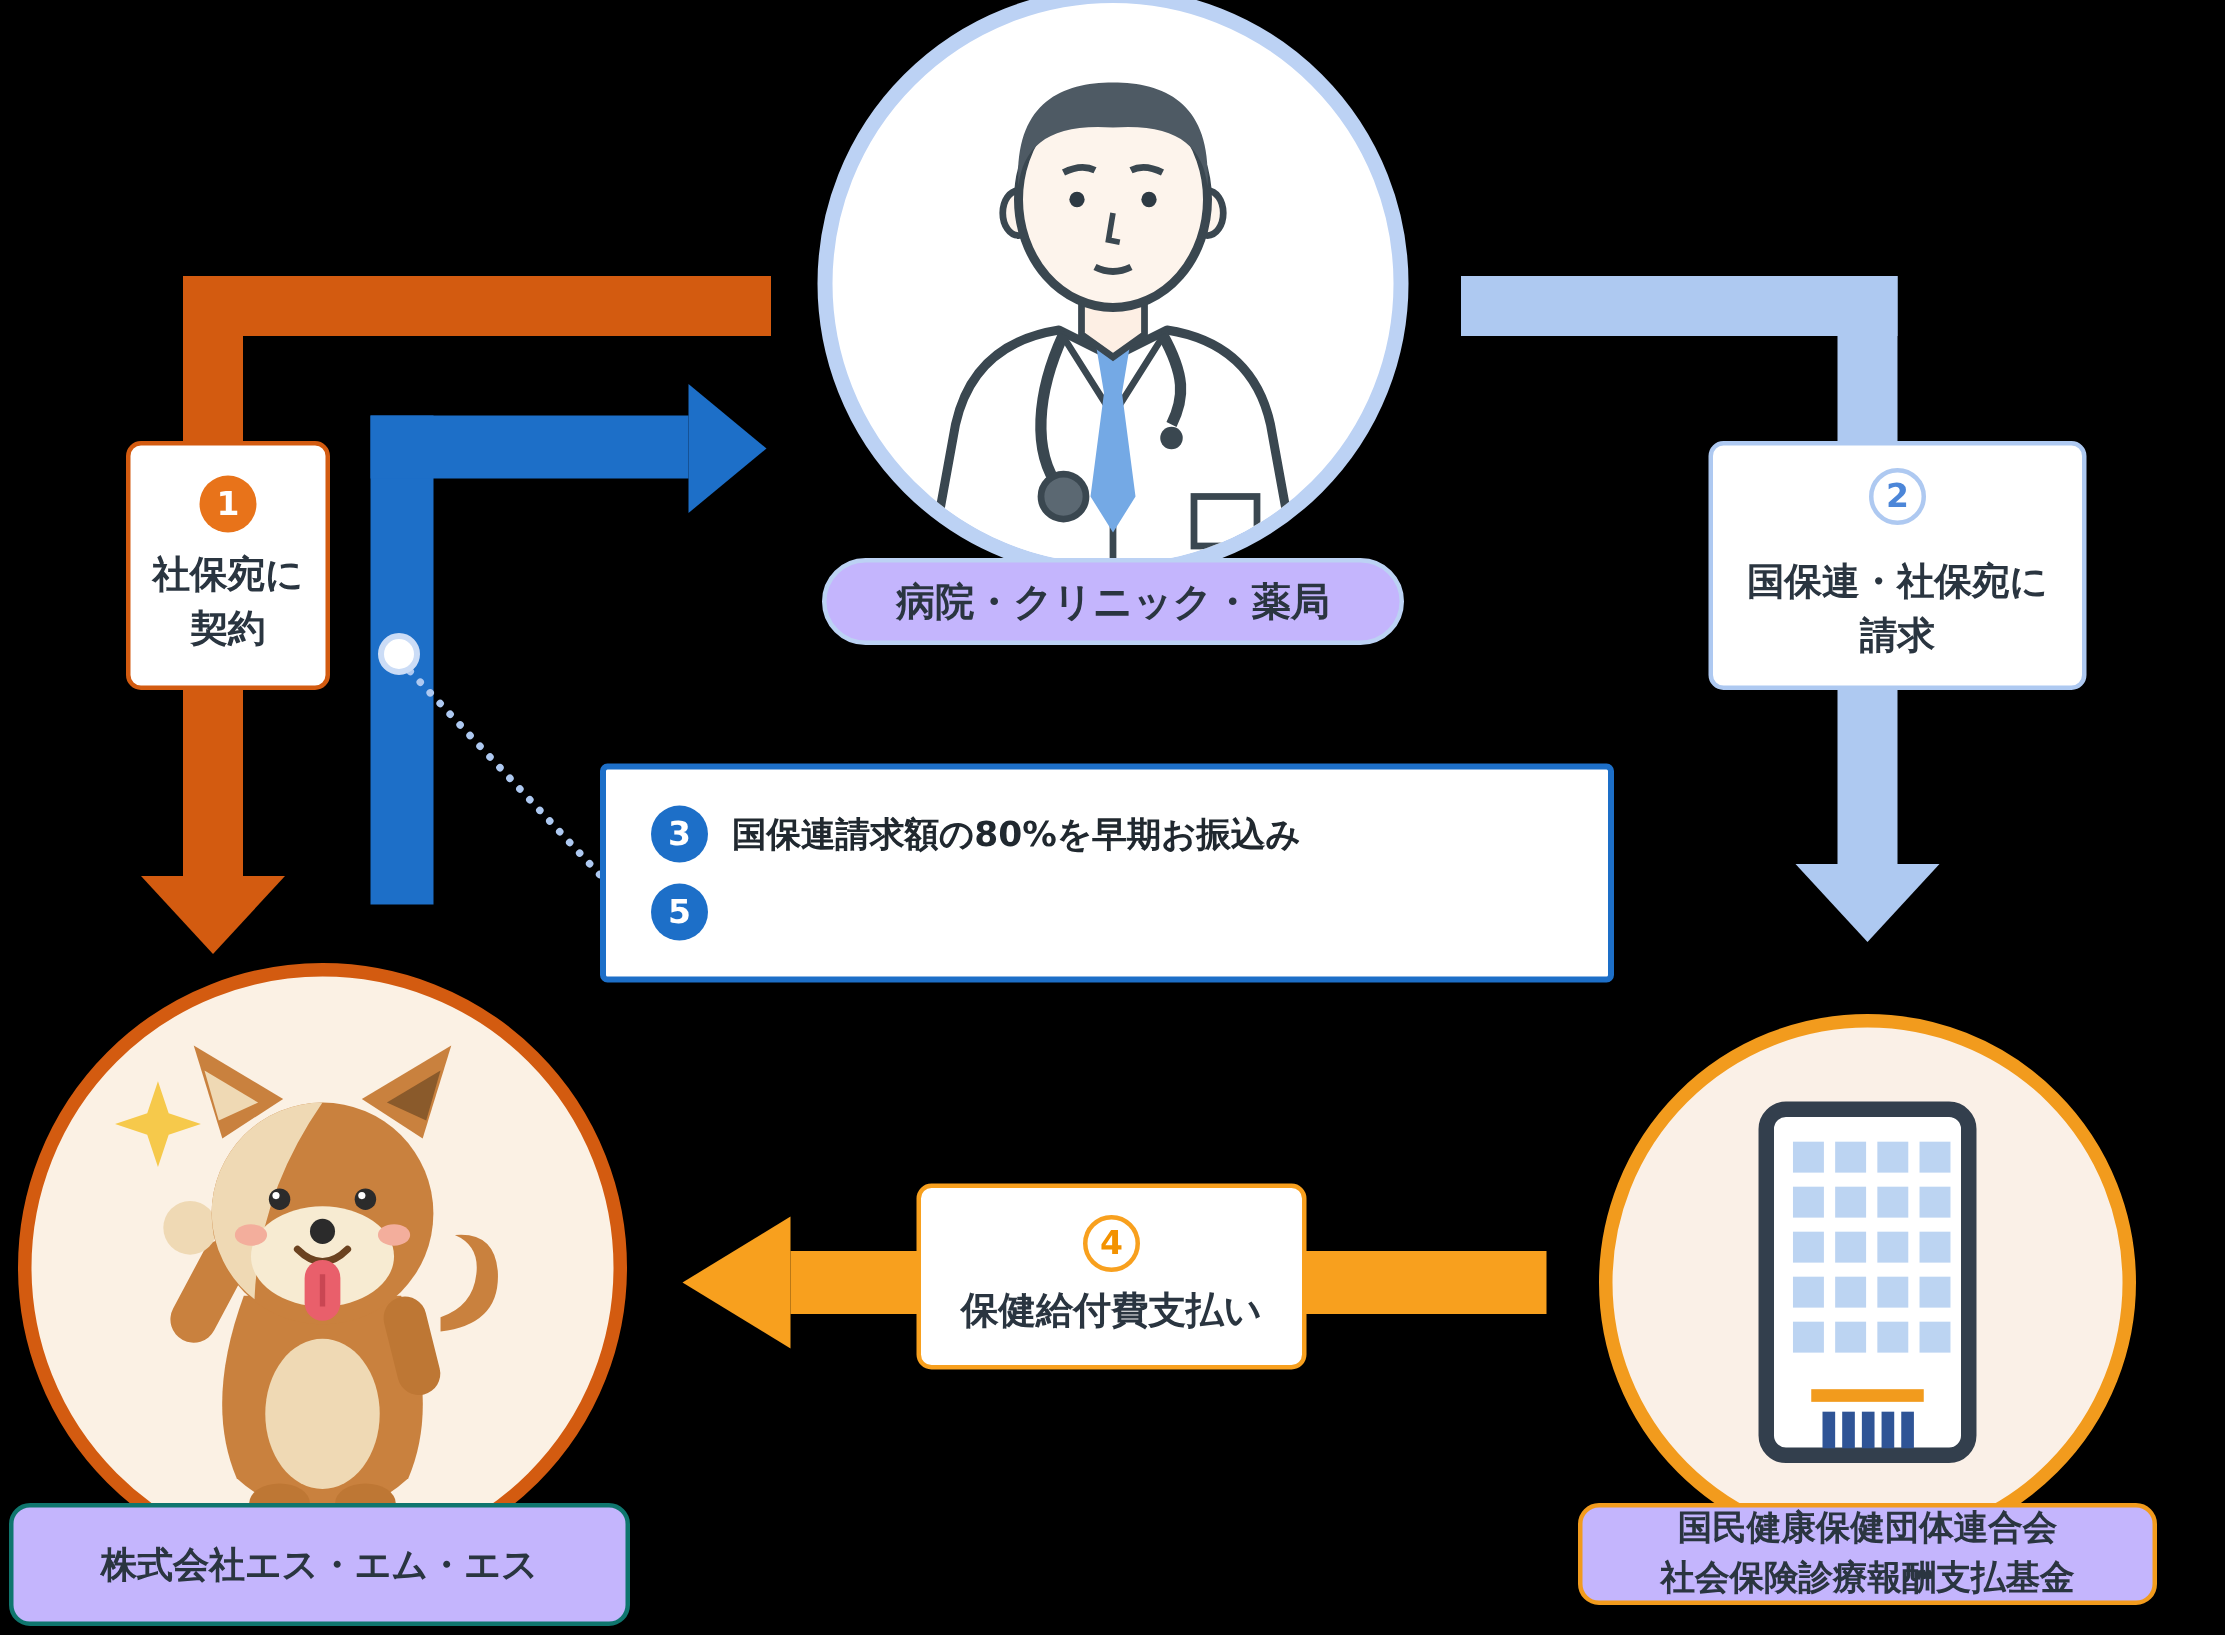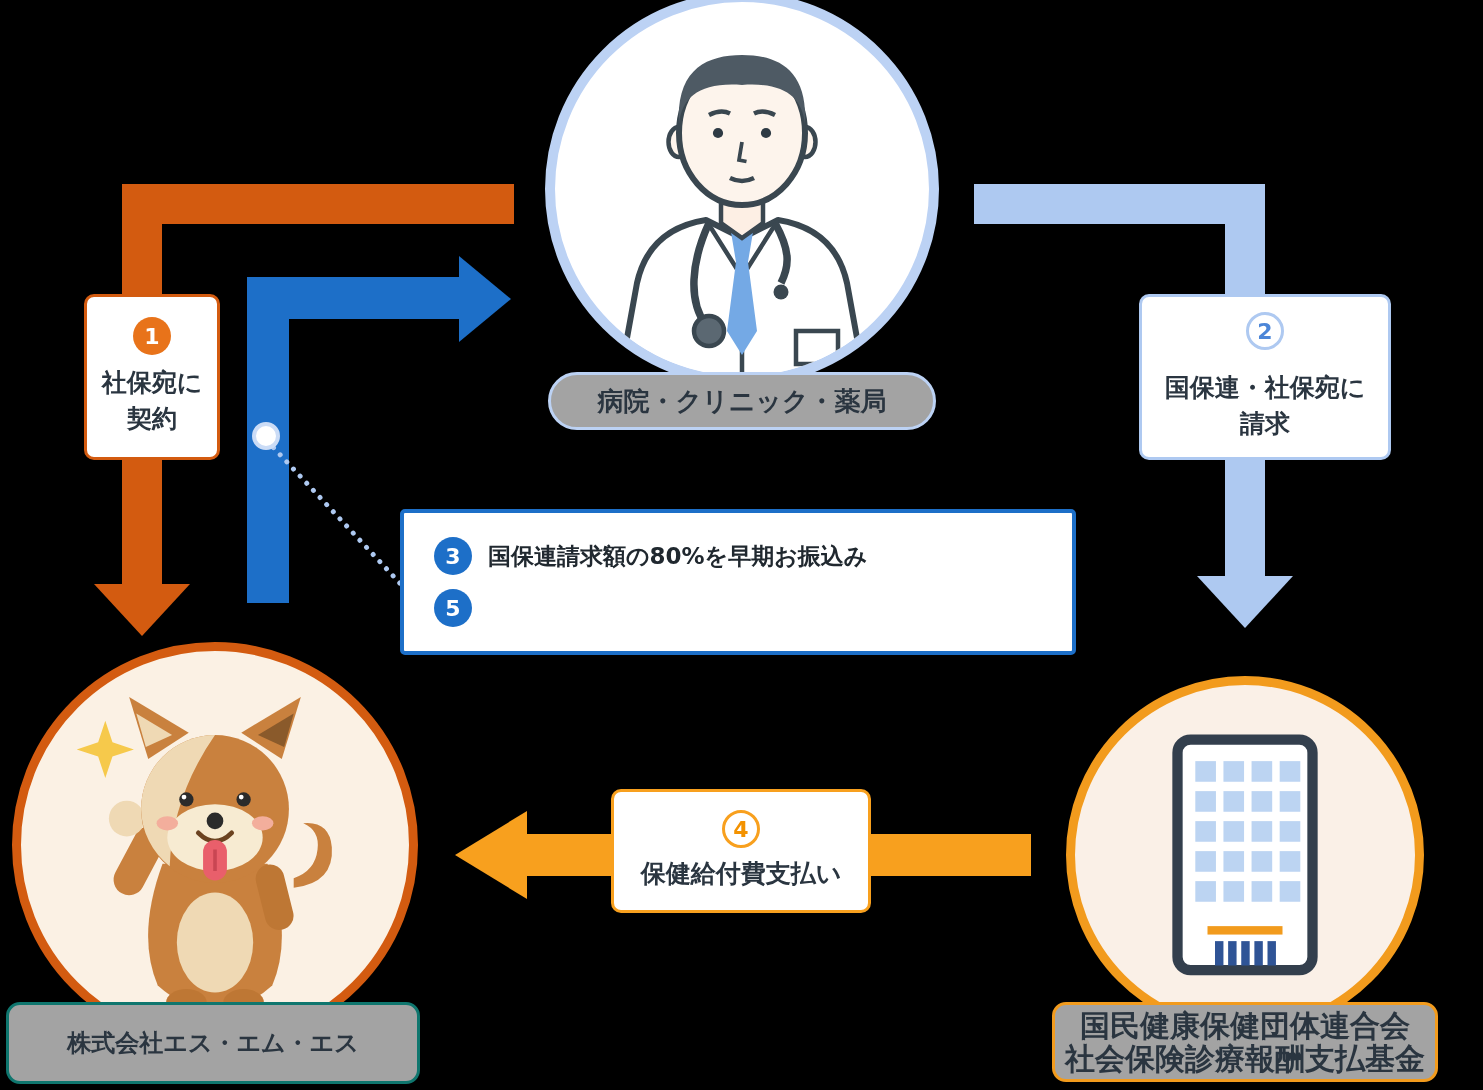--- a/index.html
+++ b/index.html
@@ -8,21 +8,21 @@
     font-family:"DejaVu Sans","Liberation Sans",sans-serif;
     color:#2A3540;overflow:hidden;
   }
   .bar{position:absolute;}
   .tri{position:absolute;width:0;height:0;}
   .node-circle{
     position:absolute;border-radius:50%;box-sizing:border-box;
     overflow:hidden;display:flex;align-items:flex-end;justify-content:center;
   }
   .pill{
-    position:absolute;box-sizing:border-box;background:#a3a3a3;
+    position:absolute;box-sizing:border-box;background:#c4b5fd;
     display:flex;flex-direction:column;align-items:center;justify-content:center;
     text-align:center;font-weight:bold;z-index:6;
   }
   .step-box{
     position:absolute;box-sizing:border-box;background:#fff;border-radius:10px;
     display:flex;flex-direction:column;align-items:center;justify-content:center;
     text-align:center;font-weight:bold;z-index:5;
   }
   .numchip{
     display:inline-flex;align-items:center;justify-content:center;
@@ -193,18 +193,18 @@
       <rect x="40" y="206" width="80" height="9" fill="#F29B1D"></rect>
       <g fill="#2F5496">
         <rect x="48" y="222" width="9" height="26"></rect>
           <rect x="62" y="222" width="9" height="26"></rect>
           <rect x="76" y="222" width="9" height="26"></rect>
           <rect x="90" y="222" width="9" height="26"></rect>
           <rect x="104" y="222" width="9" height="26"></rect>
       </g>
     </svg>
   </div>
-  <div class="pill" style="left:1052px;top:1002px;width:386px;height:80px;border:3px solid #F29B1D;border-radius:14px;font-size:30px;line-height:33px;">
+  <div class="pill" style="left:1052px;top:1002px;width:386px;height:68px;border:3px solid #F29B1D;border-radius:14px;font-size:23px;line-height:33px;">
     <span>国民健康保健団体連合会</span>
     <span>社会保険診療報酬支払基金</span>
   </div>
 
 </div>
 
 </body></html>

